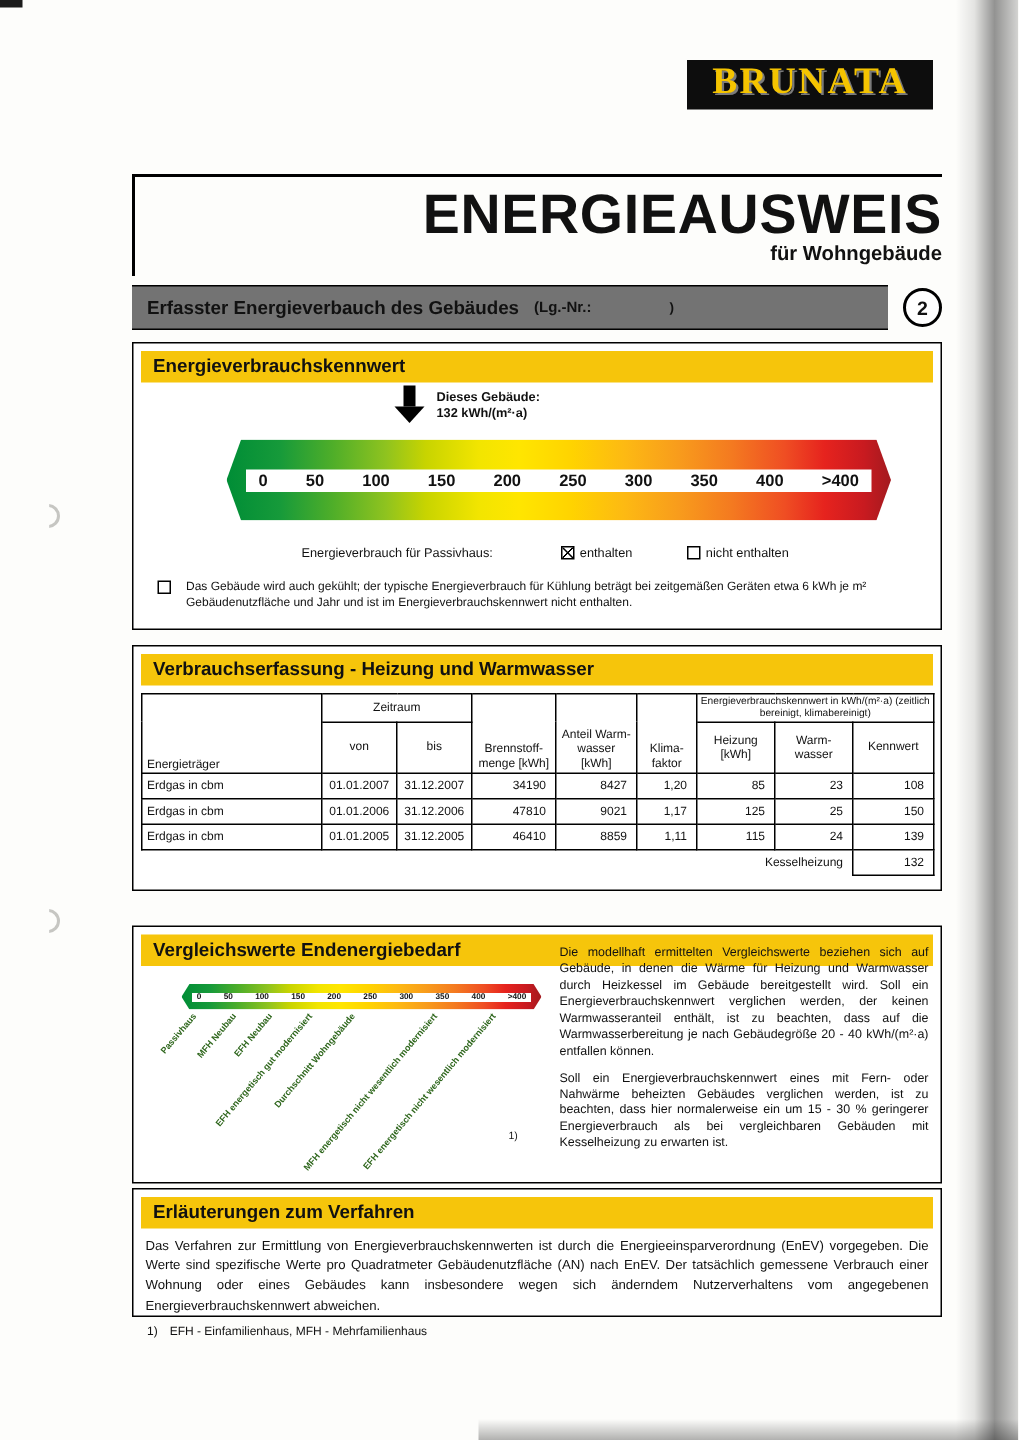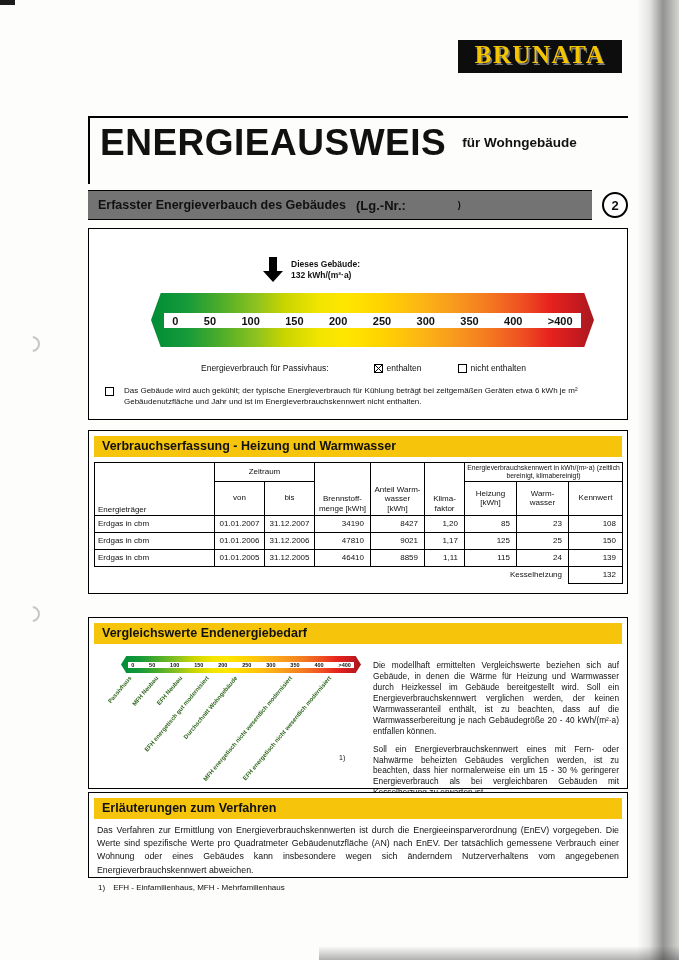--- a/index.html
+++ b/index.html
@@ -19,31 +19,31 @@
   
   .logo { position:absolute; left:458px; top:40px; width:164px; }
   .logo-line { background:#0d0d0d; color:#f5c400; font-family:"Liberation Serif", serif; font-weight:bold;
     font-size:25px; letter-spacing:1.5px; text-align:center; padding:1px 6px 4px 6px;
     text-shadow:1.5px 1.5px 0 rgba(255,255,255,0.45); }
   .logo-line.l2 { margin-left:12px; margin-top:-2px; }
 
   
   .title-block { position:absolute; left:88px; top:116px; width:540px; height:68px;
     border-top:2px solid #000; border-left:2px solid #000; padding:6px 0 0 10px; }
-  .title-row { display:flex; align-items:center; }
+  .title-row { display:flex; align-items:flex-end;flex-direction:column; }
   .main-title { font-size:37px; font-weight:bold; letter-spacing:0.5px; line-height:1; }
   .for-label { font-size:13.5px; font-weight:bold; margin-left:16px; }
   .regulation { font-size:9.5px; margin-top:2px; }
 
   
   .band-row { position:absolute; left:88px; top:190px; width:540px; display:flex; align-items:center; }
   .yellow-band { flex:1; background:#737373; border-top:1.5px solid #000; border-bottom:1.5px solid #000;
     height:30px; display:flex; align-items:center; padding-left:10px; }
   .band-title { font-size:12.5px; font-weight:bold; }
-  .band-lg { font-size:13px; font-weight:bold; margin-left:10px; }
+  .band-lg { font-size:10px; font-weight:bold; margin-left:10px; }
   .band-lg-close { font-size:9px; font-weight:bold; margin-left:52px; }
   .page-badge { width:26px; height:26px; border:2px solid #000; border-radius:50%; background:#fff;
     font-weight:bold; font-size:13px; display:flex; align-items:center; justify-content:center; margin-left:10px; flex:0 0 auto; }
 
   
   .box { position:absolute; left:88px; width:540px; border:1.5px solid #000; background:#fff; }
   .box-title { background:#f6c50b; margin:5px; height:21px; line-height:21px; padding-left:8px;
     font-weight:bold; font-size:12.5px; }
 
   
@@ -90,21 +90,21 @@
 
   
   #box-vergleich { top:617px; height:172px; }
   .scale-mini { left:32px; top:38px; width:240px; height:17px; }
   .scale-mini .scale-strip { top:5.5px; height:6px; font-size:5.5px; padding:0 3px; line-height:6px; }
   .vlabels { position:absolute; left:32px; top:57px; width:240px; height:0; }
   .vlabel-anchor { position:absolute; top:0; width:0; height:0; }
   .vlabel { position:absolute; right:0; top:0; white-space:nowrap; font-size:6px; font-weight:bold; color:#2e661c;
     transform-origin:100% 0; transform:rotate(-50deg); }
   .vg-footnote { position:absolute; left:250px; top:136px; font-size:7px; }
-  .vg-text { position:absolute; left:284px; top:42px; width:246px; font-size:8.3px; text-align:justify; line-height:1.32; }
+  .vg-text { position:absolute; left:284px; top:11px; width:246px; font-size:8.3px; text-align:justify; line-height:1.32; }
   .vg-text p + p { margin-top:7px; }
 
   
   #box-erl { top:792px; height:86px; }
   .erl-text { margin:3px 8px 0 8px; font-size:8.8px; text-align:justify; line-height:1.5; }
 
   
   .footnote { position:absolute; left:98px; top:883px; font-size:8px; display:flex; gap:8px; }
 </style>
 </head>
@@ -130,20 +130,21 @@
   <div class="band-row">
     <div class="yellow-band">
       <span class="band-title">Erfasster Energieverbauch des Gebäudes</span>
       <span class="band-lg">(Lg.-Nr.:</span>
       <span class="band-lg-close">)</span>
     </div>
     <div class="page-badge">2</div>
   </div>
 
   <div class="box" id="box-kennwert">
+    <div class="box-title">Energieverbrauchskennwert</div>
 
     <div class="marker-arrow">
       <div class="shaft"></div>
         <div class="head"></div>
     </div>
     <div class="marker-text">
       <div>Dieses Gebäude:</div>
       <div>132 kWh/(m²·a)</div>
     </div>
 

